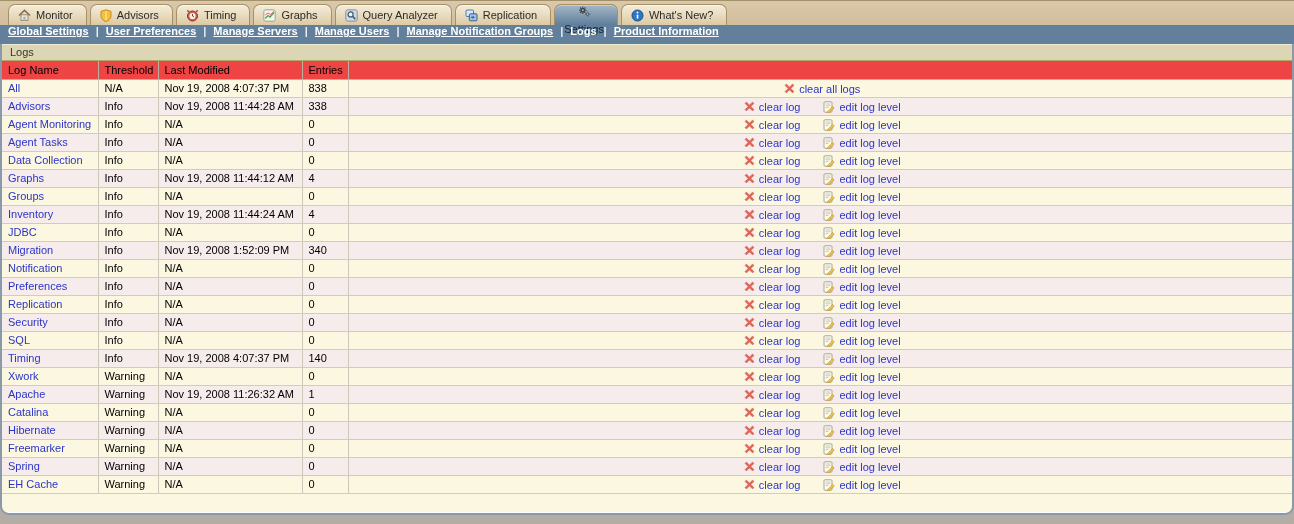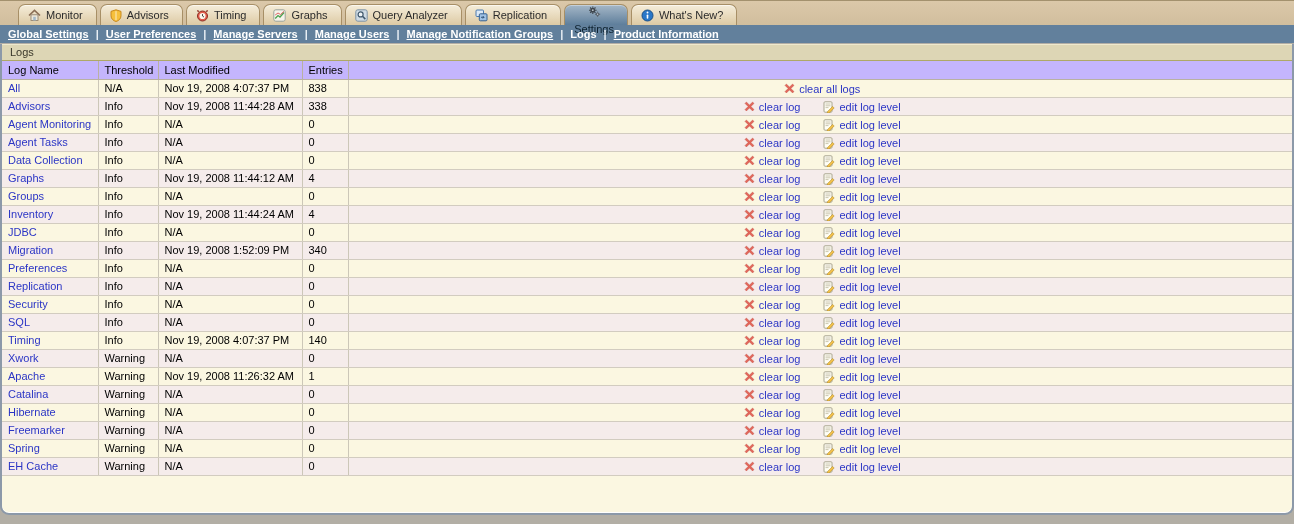--- a/index.html
+++ b/index.html
@@ -1,47 +1,47 @@
 <!DOCTYPE html>
 <html><head>
 <meta charset="utf-8">
 <style>
   * { margin:0; padding:0; box-sizing:border-box; }
   body { font-family:"Liberation Sans", sans-serif; background:#b2aea5; }
   .window { position:relative; width:1294px; height:524px; background:#b2aea5; overflow:hidden; }
 
   
   .tabstrip { height:25px; background:linear-gradient(#dbc8a9,#d1be9d); border-top:1px solid #a3916e;
-              display:flex; align-items:flex-end; padding-left:18px; }
+              display:flex; align-items:flex-end; padding-left:8px; }
   .tab { display:inline-flex; align-items:center; gap:5px; height:21px; padding:0 13px 0 9px; margin-right:3px;
          background:linear-gradient(#f5edda,#ddcaa4); border:1px solid #a78f66; border-bottom:none;
          border-radius:7px 7px 0 0; font-size:11px; color:#2b2b2b; box-shadow:inset 0 1px 0 rgba(255,255,255,.6);
          white-space:nowrap; cursor:pointer; }
   .tab.active { background:linear-gradient(#a5b7c7,#5e7e9b); color:#0e2230; font-weight:normal;
                 box-shadow:inset 0 1px 0 rgba(255,255,255,.35);flex-direction:column; }
   .tab svg { flex:0 0 auto; }
 
   
-  .navbar { height:18px; background:#62809c; display:flex; align-items:center; padding-left:8px;
+  .navbar { height:34px; background:#62809c; display:flex; align-items:flex-start; padding-left:8px;
             font-size:11px; font-weight:bold; color:#fff; white-space:nowrap; }
   .navbar a { color:#fff; text-decoration:underline; cursor:pointer; }
   .navbar .sep { margin:0 7px; color:#e8eef4; text-decoration:none; }
   .navbar .current { color:#fff; }
 
   
   .main { position:absolute; top:44px; left:0; right:0; bottom:0; background:#b2aea5; }
   .panel { position:absolute; top:0; left:0; right:0; bottom:9px; background:#fbf7e1;
            border:2px solid #8c99a9; border-top:none; border-radius:0 0 9px 9px; overflow:hidden;
            box-shadow:inset 0 -1px 0 #fff; }
   .logsbar { height:17px; background:#ddd6b5; border-bottom:1px solid #aea867; font-size:11px; color:#3a382b;
              line-height:16px; padding-left:8px; box-shadow:inset 0 1px 0 #efe9cd; }
 
   
   table { border-collapse:collapse; width:100%; table-layout:fixed; font-size:11px; }
-  thead th { background:#c4b5fd; border-right:1px solid #b9b1a2; border-bottom:1px solid #b9b1a2;
+  thead th { background:#ef4444; border-right:1px solid #b9b1a2; border-bottom:1px solid #b9b1a2;
              height:18px; padding:0 2px 0 6px; text-align:left; font-weight:normal; color:#000;
              white-space:nowrap; overflow:hidden; }
   thead th:last-child { border-right:none; }
   tbody td { height:18px; border-right:1px solid #ccc7b8; border-bottom:1px solid #d2ccc0;
              padding:0 2px 0 6px; color:#000; white-space:nowrap; overflow:hidden; }
   tbody td:last-child { border-right:none;text-align:center; }
   tbody tr:nth-child(odd)  { background:#fbf7e1; }
   tbody tr:nth-child(even) { background:#f5eceb; }
   a.lnk { color:#2b35c5; text-decoration:none; cursor:pointer; }
   .action { display:inline-flex; align-items:center; gap:4px; vertical-align:middle; }
@@ -367,20 +367,42 @@
         <svg width="12" height="12" viewBox="0 0 12 12">
                     <rect x="1" y="0.8" width="8" height="10.4" rx="1" fill="#fffef5" stroke="#a8a48e"></rect>
                     <path d="M2.5 3 h5 M2.5 4.8 h5 M2.5 6.6 h3" stroke="#bcb79e" stroke-width="0.8"></path>
                     <path d="M4.6 10.4 L9.6 5.4 L11.2 7 L6.2 12 L4.2 12 Z" fill="#f2c04a" stroke="#a8831f" stroke-width="0.5"></path>
                   </svg>
         <a class="lnk bind-edit">edit log level</a>
       </span>
     </td>
   </tr>
             <tr>
+    <td><a class="lnk bind-name">Notification</a></td>
+    <td class="bind-threshold">Info</td>
+    <td class="bind-modified">N/A</td>
+    <td class="bind-entries">0</td>
+    <td>
+      <span class="action">
+        <svg width="11" height="11" viewBox="0 0 11 11">
+                    <path d="M2.4 1 L5.5 4.1 L8.6 1 L10 2.4 L6.9 5.5 L10 8.6 L8.6 10 L5.5 6.9 L2.4 10 L1 8.6 L4.1 5.5 L1 2.4 Z" fill="#e2675b" stroke="#c05247" stroke-width="0.4"></path>
+                  </svg>
+        <a class="lnk bind-clear">clear log</a>
+      </span>
+      <span class="action">
+        <svg width="12" height="12" viewBox="0 0 12 12">
+                    <rect x="1" y="0.8" width="8" height="10.4" rx="1" fill="#fffef5" stroke="#a8a48e"></rect>
+                    <path d="M2.5 3 h5 M2.5 4.8 h5 M2.5 6.6 h3" stroke="#bcb79e" stroke-width="0.8"></path>
+                    <path d="M4.6 10.4 L9.6 5.4 L11.2 7 L6.2 12 L4.2 12 Z" fill="#f2c04a" stroke="#a8831f" stroke-width="0.5"></path>
+                  </svg>
+        <a class="lnk bind-edit">edit log level</a>
+      </span>
+    </td>
+  </tr>
+            <tr>
     <td><a class="lnk bind-name">Preferences</a></td>
     <td class="bind-threshold">Info</td>
     <td class="bind-modified">N/A</td>
     <td class="bind-entries">0</td>
     <td>
       <span class="action">
         <svg width="11" height="11" viewBox="0 0 11 11">
                     <path d="M2.4 1 L5.5 4.1 L8.6 1 L10 2.4 L6.9 5.5 L10 8.6 L8.6 10 L5.5 6.9 L2.4 10 L1 8.6 L4.1 5.5 L1 2.4 Z" fill="#e2675b" stroke="#c05247" stroke-width="0.4"></path>
                   </svg>
         <a class="lnk bind-clear">clear log</a>

